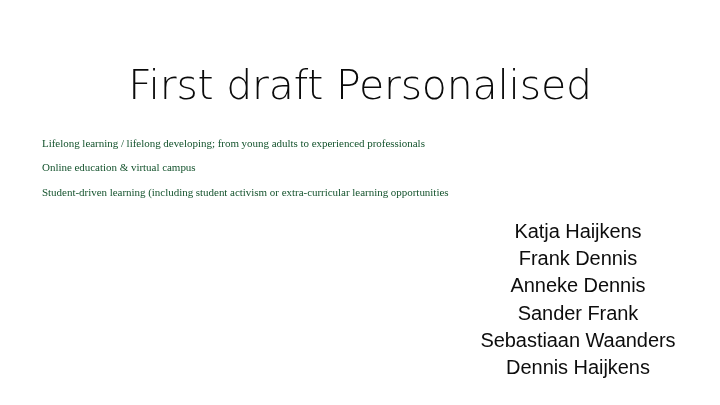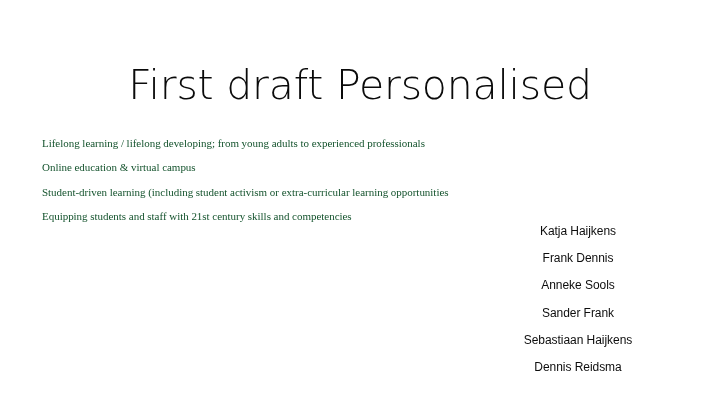--- a/index.html
+++ b/index.html
@@ -60,44 +60,43 @@
   
   .names-block {
     position: absolute;
     left: 458px;
     top: 218px;
     width: 240px;
     text-align: center;
   }
   .name-line {
     font-family: "Liberation Sans", "DejaVu Sans", sans-serif;
-    font-size: 12px;
+    font-size: 20px;
     font-weight: 400;
     line-height: 27.2px;
     color: #0d0d0d;
     white-space: nowrap;
     letter-spacing: -0.05px;
   }
 </style>
 </head>
 <body>
 
 <div class="slide">
 
   <div class="slide-title">First draft Personalised</div>
 
   <div class="body-block">
     <div class="body-line">Lifelong learning / lifelong developing; from young adults to experienced professionals</div>
     <div class="body-line">Online education &amp; virtual campus</div>
     <div class="body-line">Student-driven learning (including student activism or extra-curricular learning opportunities</div>
-    <div class="body-line">Equipping students and staff with 21st century skills and competencies</div>
   </div>
 
   <div class="names-block">
     <div class="name-line">Katja Haijkens</div>
     <div class="name-line">Frank Dennis</div>
-    <div class="name-line">Anneke Sools</div>
+    <div class="name-line">Anneke Dennis</div>
     <div class="name-line">Sander Frank</div>
-    <div class="name-line">Sebastiaan Haijkens</div>
-    <div class="name-line">Dennis Reidsma</div>
+    <div class="name-line">Sebastiaan Waanders</div>
+    <div class="name-line">Dennis Haijkens</div>
   </div>
 
 </div>
 
 </body></html>

